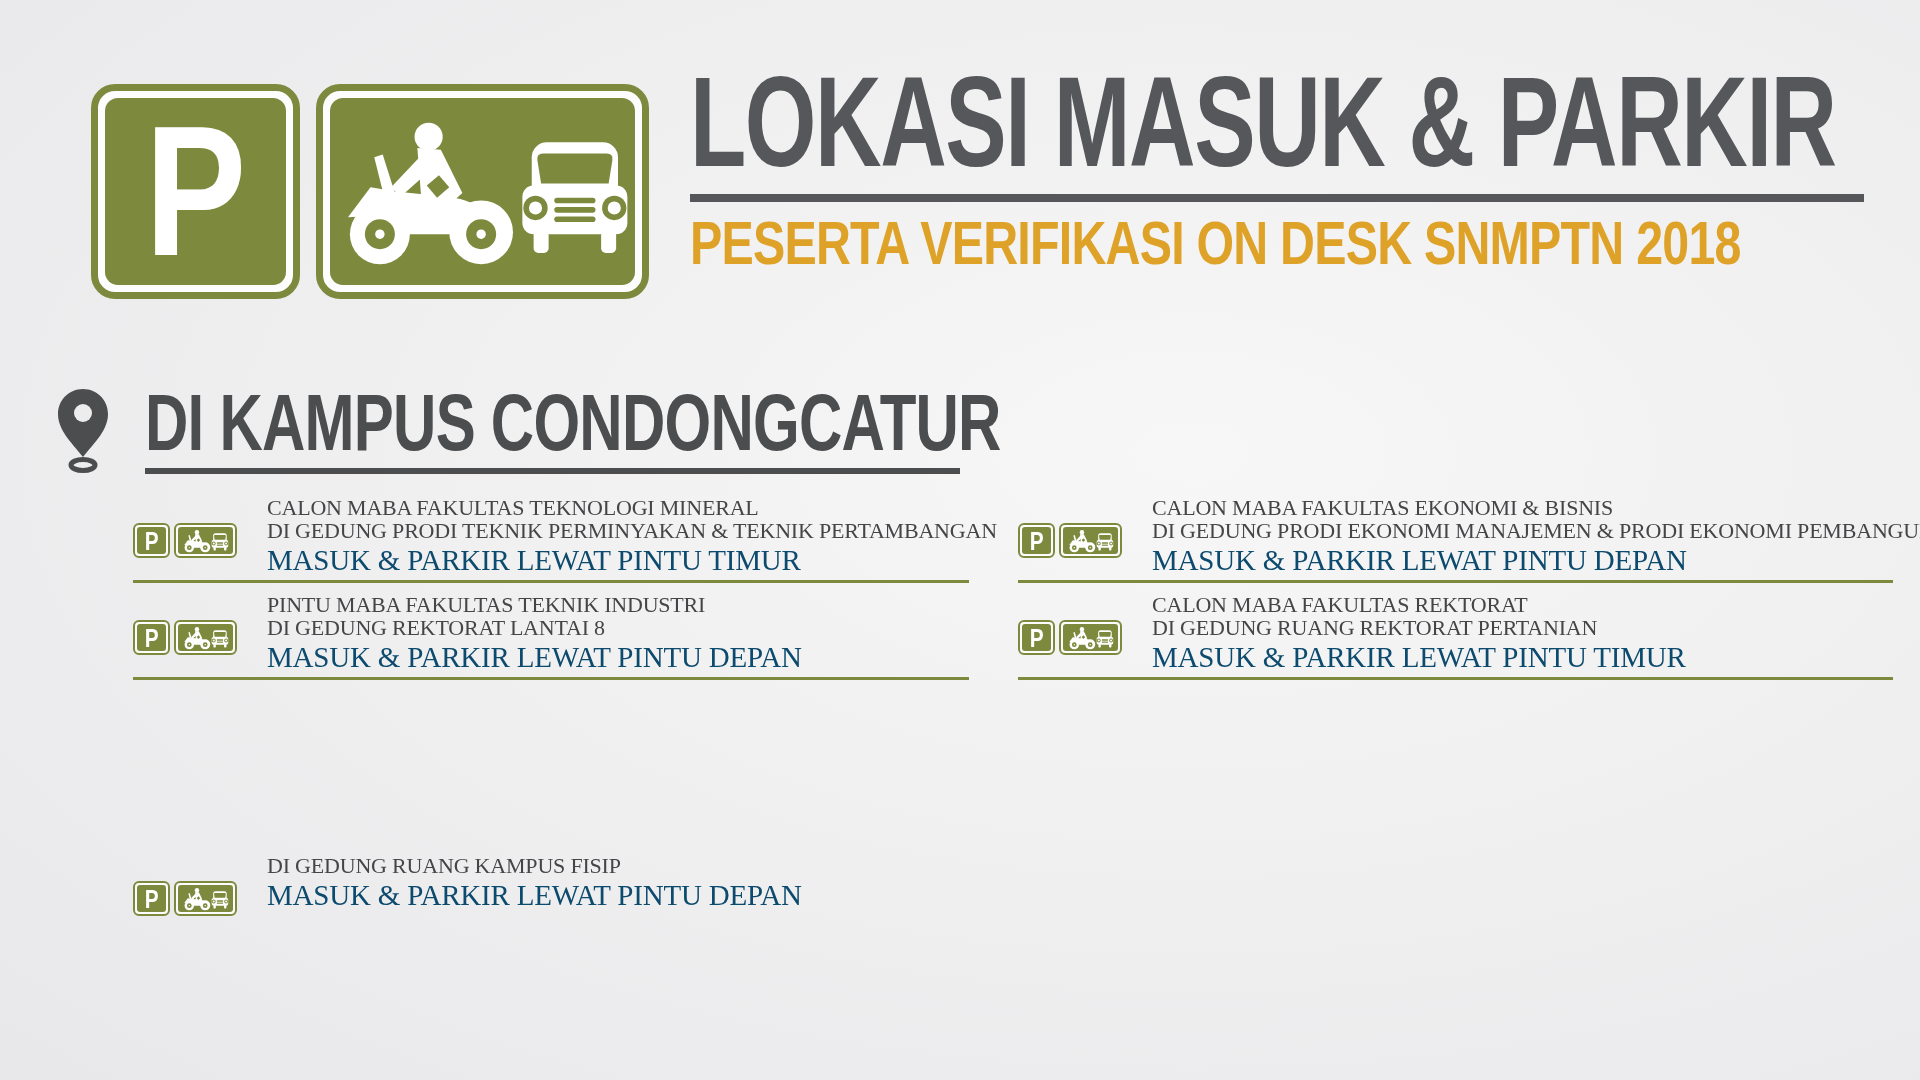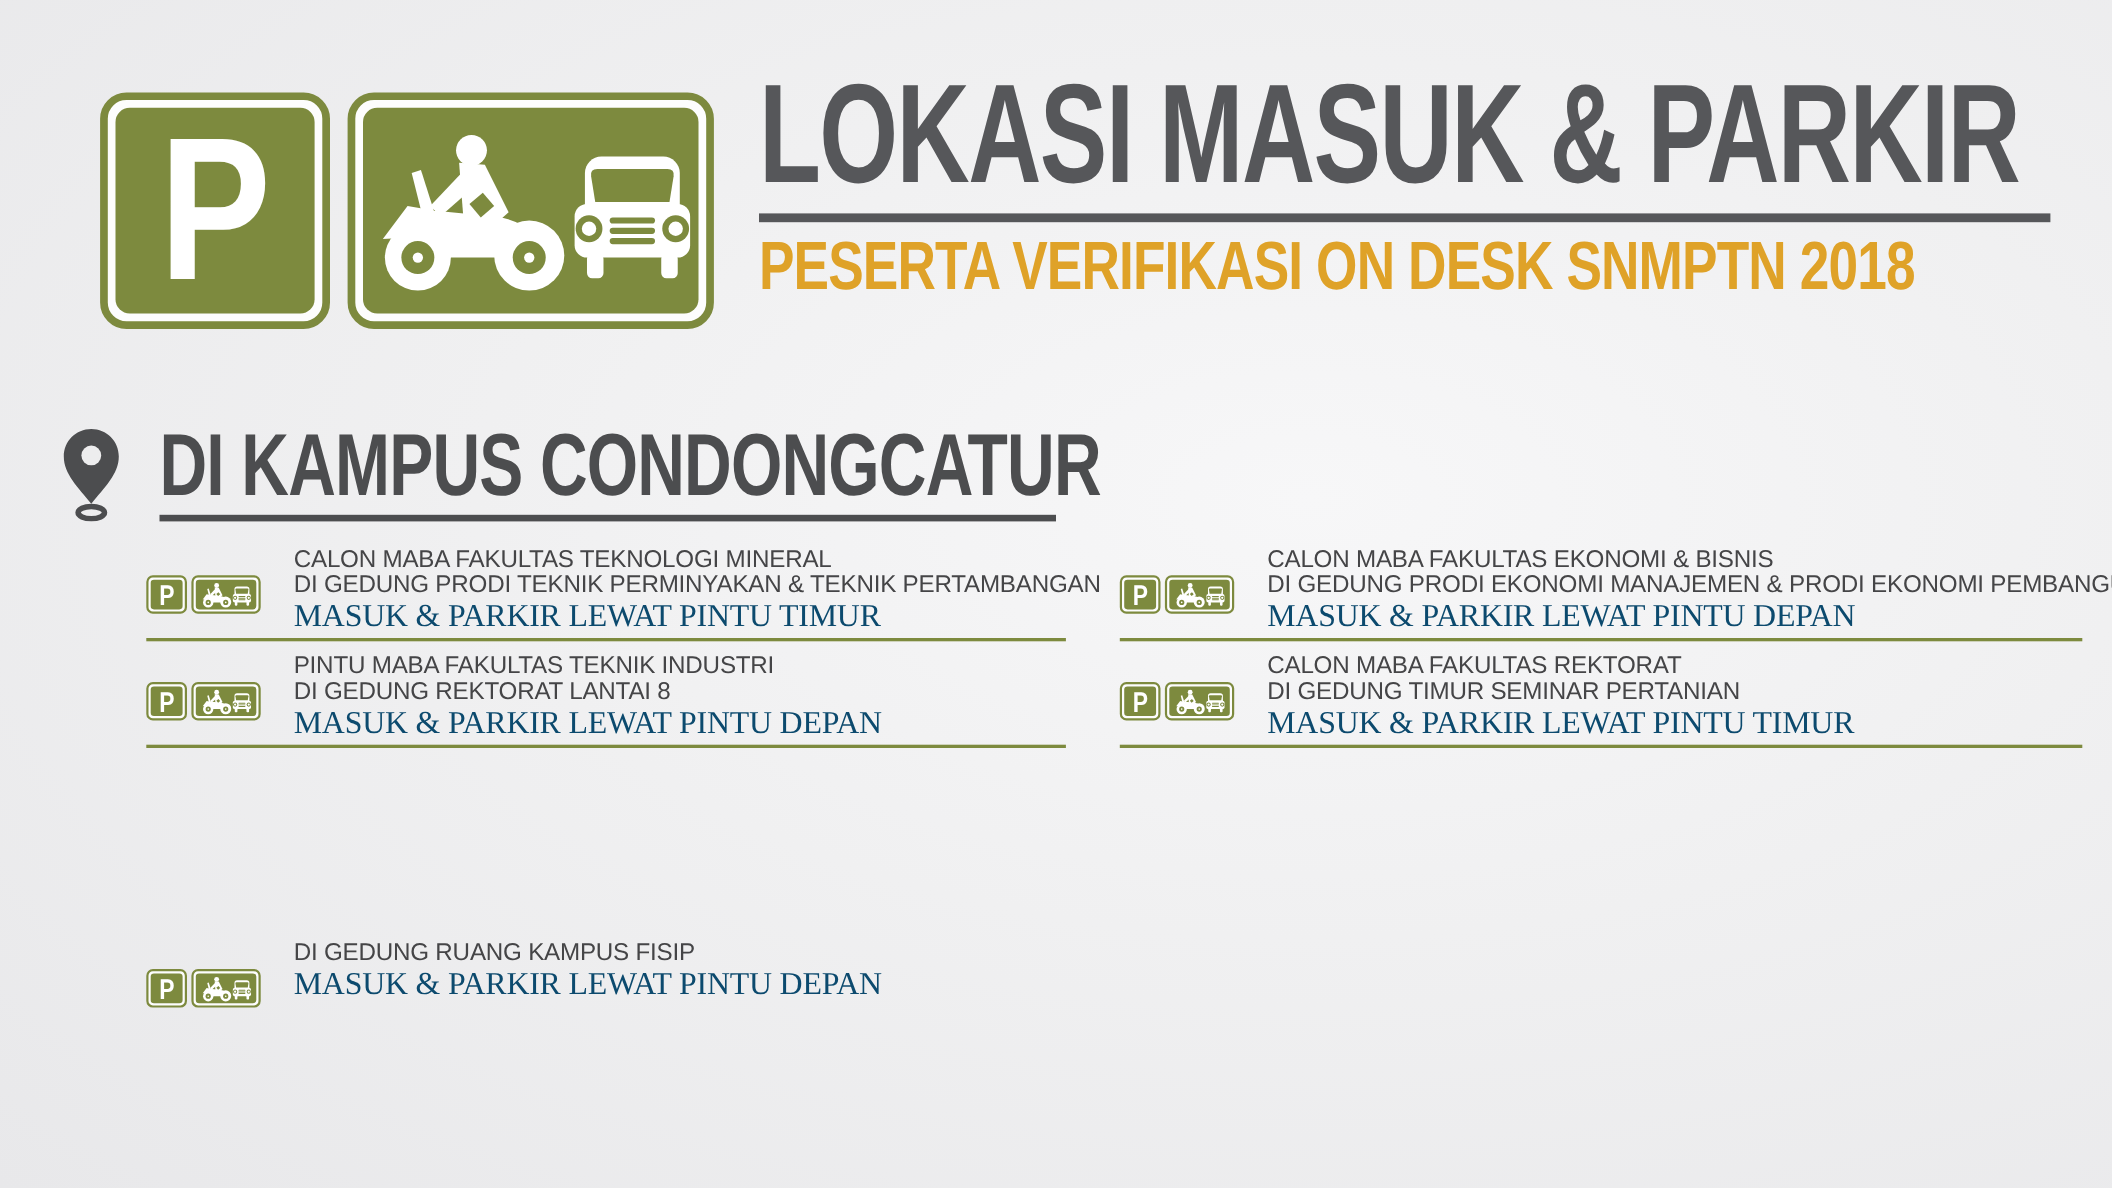--- a/index.html
+++ b/index.html
@@ -30,40 +30,40 @@
   .titleblock{position:absolute;left:690px;top:58px;}
   .main-title{margin:0;font-size:128px;line-height:1;font-weight:bold;color:#56575a;
               white-space:nowrap;display:inline-block;transform:scaleX(.72);transform-origin:left top;
               letter-spacing:-2px;}
   .title-rule{width:1174px;height:8px;background:#56575a;margin-top:8px;}
   .subtitle{margin:0;margin-top:10px;font-size:62px;line-height:1;font-weight:bold;color:#dfa228;
             white-space:nowrap;display:inline-block;transform:scaleX(.78);transform-origin:left top;
             letter-spacing:-1px;}
 
   
-  .sec-head{position:absolute;display:flex;align-items:flex-end;}
+  .sec-head{position:absolute;display:flex;align-items:flex-start;}
   .pin{width:52px;height:84px;margin-top:6px;}
   .sec-head-text{margin-left:36px;}
   .sec-title{margin:0;font-size:80px;line-height:1;font-weight:bold;color:#4c4d4f;
              white-space:nowrap;display:inline-block;transform:scaleX(.75);transform-origin:left top;
              letter-spacing:-1px;}
   .sec-rule{height:6px;background:#4c4d4f;margin-top:5px;}
   .sec-head-1{left:57px;top:383px;}
   .sec-head-1 .sec-rule{width:815px;}
   .sec-head-2{left:57px;top:755px;}
   .sec-head-2 .sec-rule{width:735px;}
 
   
   .entries-grid{position:absolute;left:133px;top:496px;display:grid;
                 grid-template-columns:836px 875px;column-gap:49px;row-gap:10px;}
   .entry{display:flex;align-items:flex-start;border-bottom:3px solid #7d8a3e;padding-bottom:5px;}
   .entry.no-rule{border-bottom:none;}
   .entry-icons{display:flex;gap:4px;margin-top:27px;flex:none;}
   .entry-text{margin-left:30px;}
-  .entry-aud,.entry-loc{font-family:Liberation Sans, sans-serif;font-size:22px;line-height:23px;
+  .entry-aud,.entry-loc{font-family:Liberation Serif, serif;font-size:22px;line-height:23px;
                         color:#454547;letter-spacing:-.2px;white-space:nowrap;}
   .entry-instr{font-family:"Liberation Serif",serif;font-size:29px;line-height:30px;margin-top:3px;
                color:#0c4a6e;letter-spacing:-.2px;white-space:nowrap;}
   .entry-single{position:absolute;left:133px;top:854px;width:836px;}
   .hidden-defs{position:absolute;width:0;height:0;overflow:hidden;}
 </style>
 </head>
 <body>
 
 <svg class="hidden-defs" aria-hidden="true">
@@ -225,21 +225,21 @@
         <div class="sign small sign-v-small">
           <div class="sign-inner">
               <svg width="55" height="28" viewBox="0 0 320 190">
                 <use href="#sym-vehicles"></use>
               </svg>
             </div>
         </div>
       </div>
       <div class="entry-text">
         <div class="entry-aud">CALON MABA FAKULTAS REKTORAT</div>
-        <div class="entry-loc">DI GEDUNG TIMUR SEMINAR PERTANIAN</div>
+        <div class="entry-loc">DI GEDUNG RUANG REKTORAT PERTANIAN</div>
         <div class="entry-instr">MASUK &amp; PARKIR LEWAT PINTU TIMUR</div>
       </div>
     </div>
 
   </div>
 
 
   <div class="entry no-rule entry-single">
     <div class="entry-icons">
       <div class="sign small sign-p-small">

